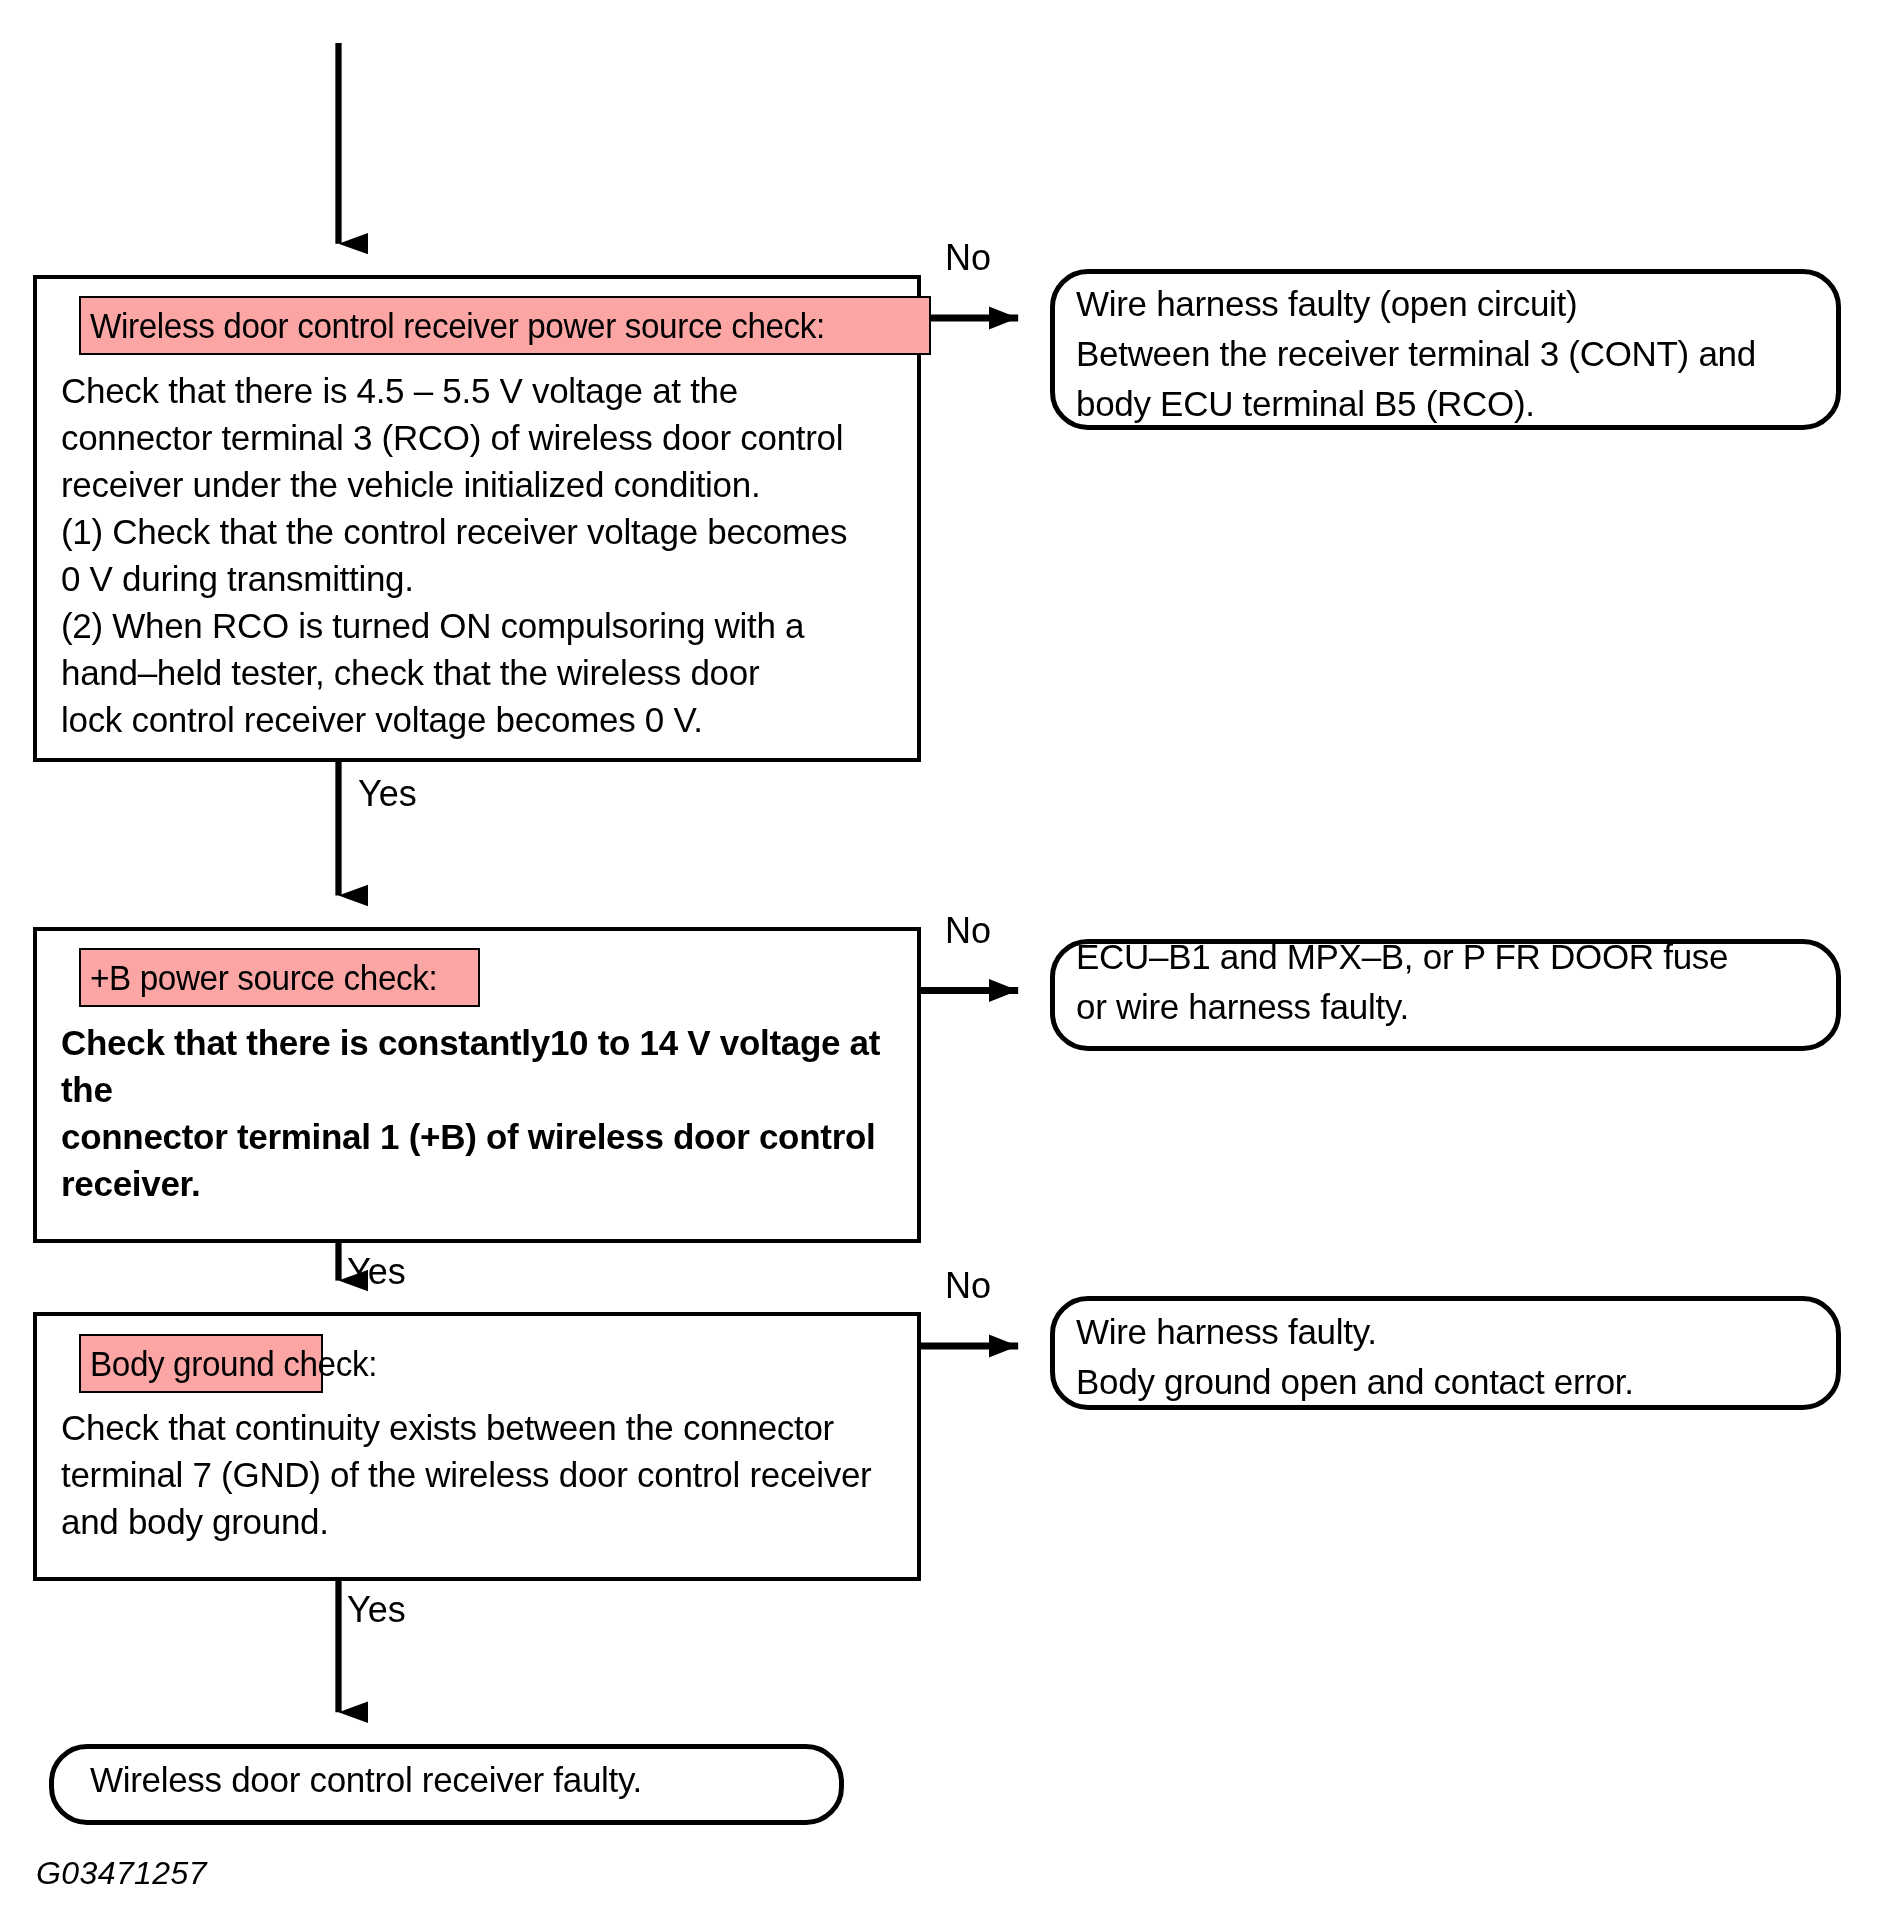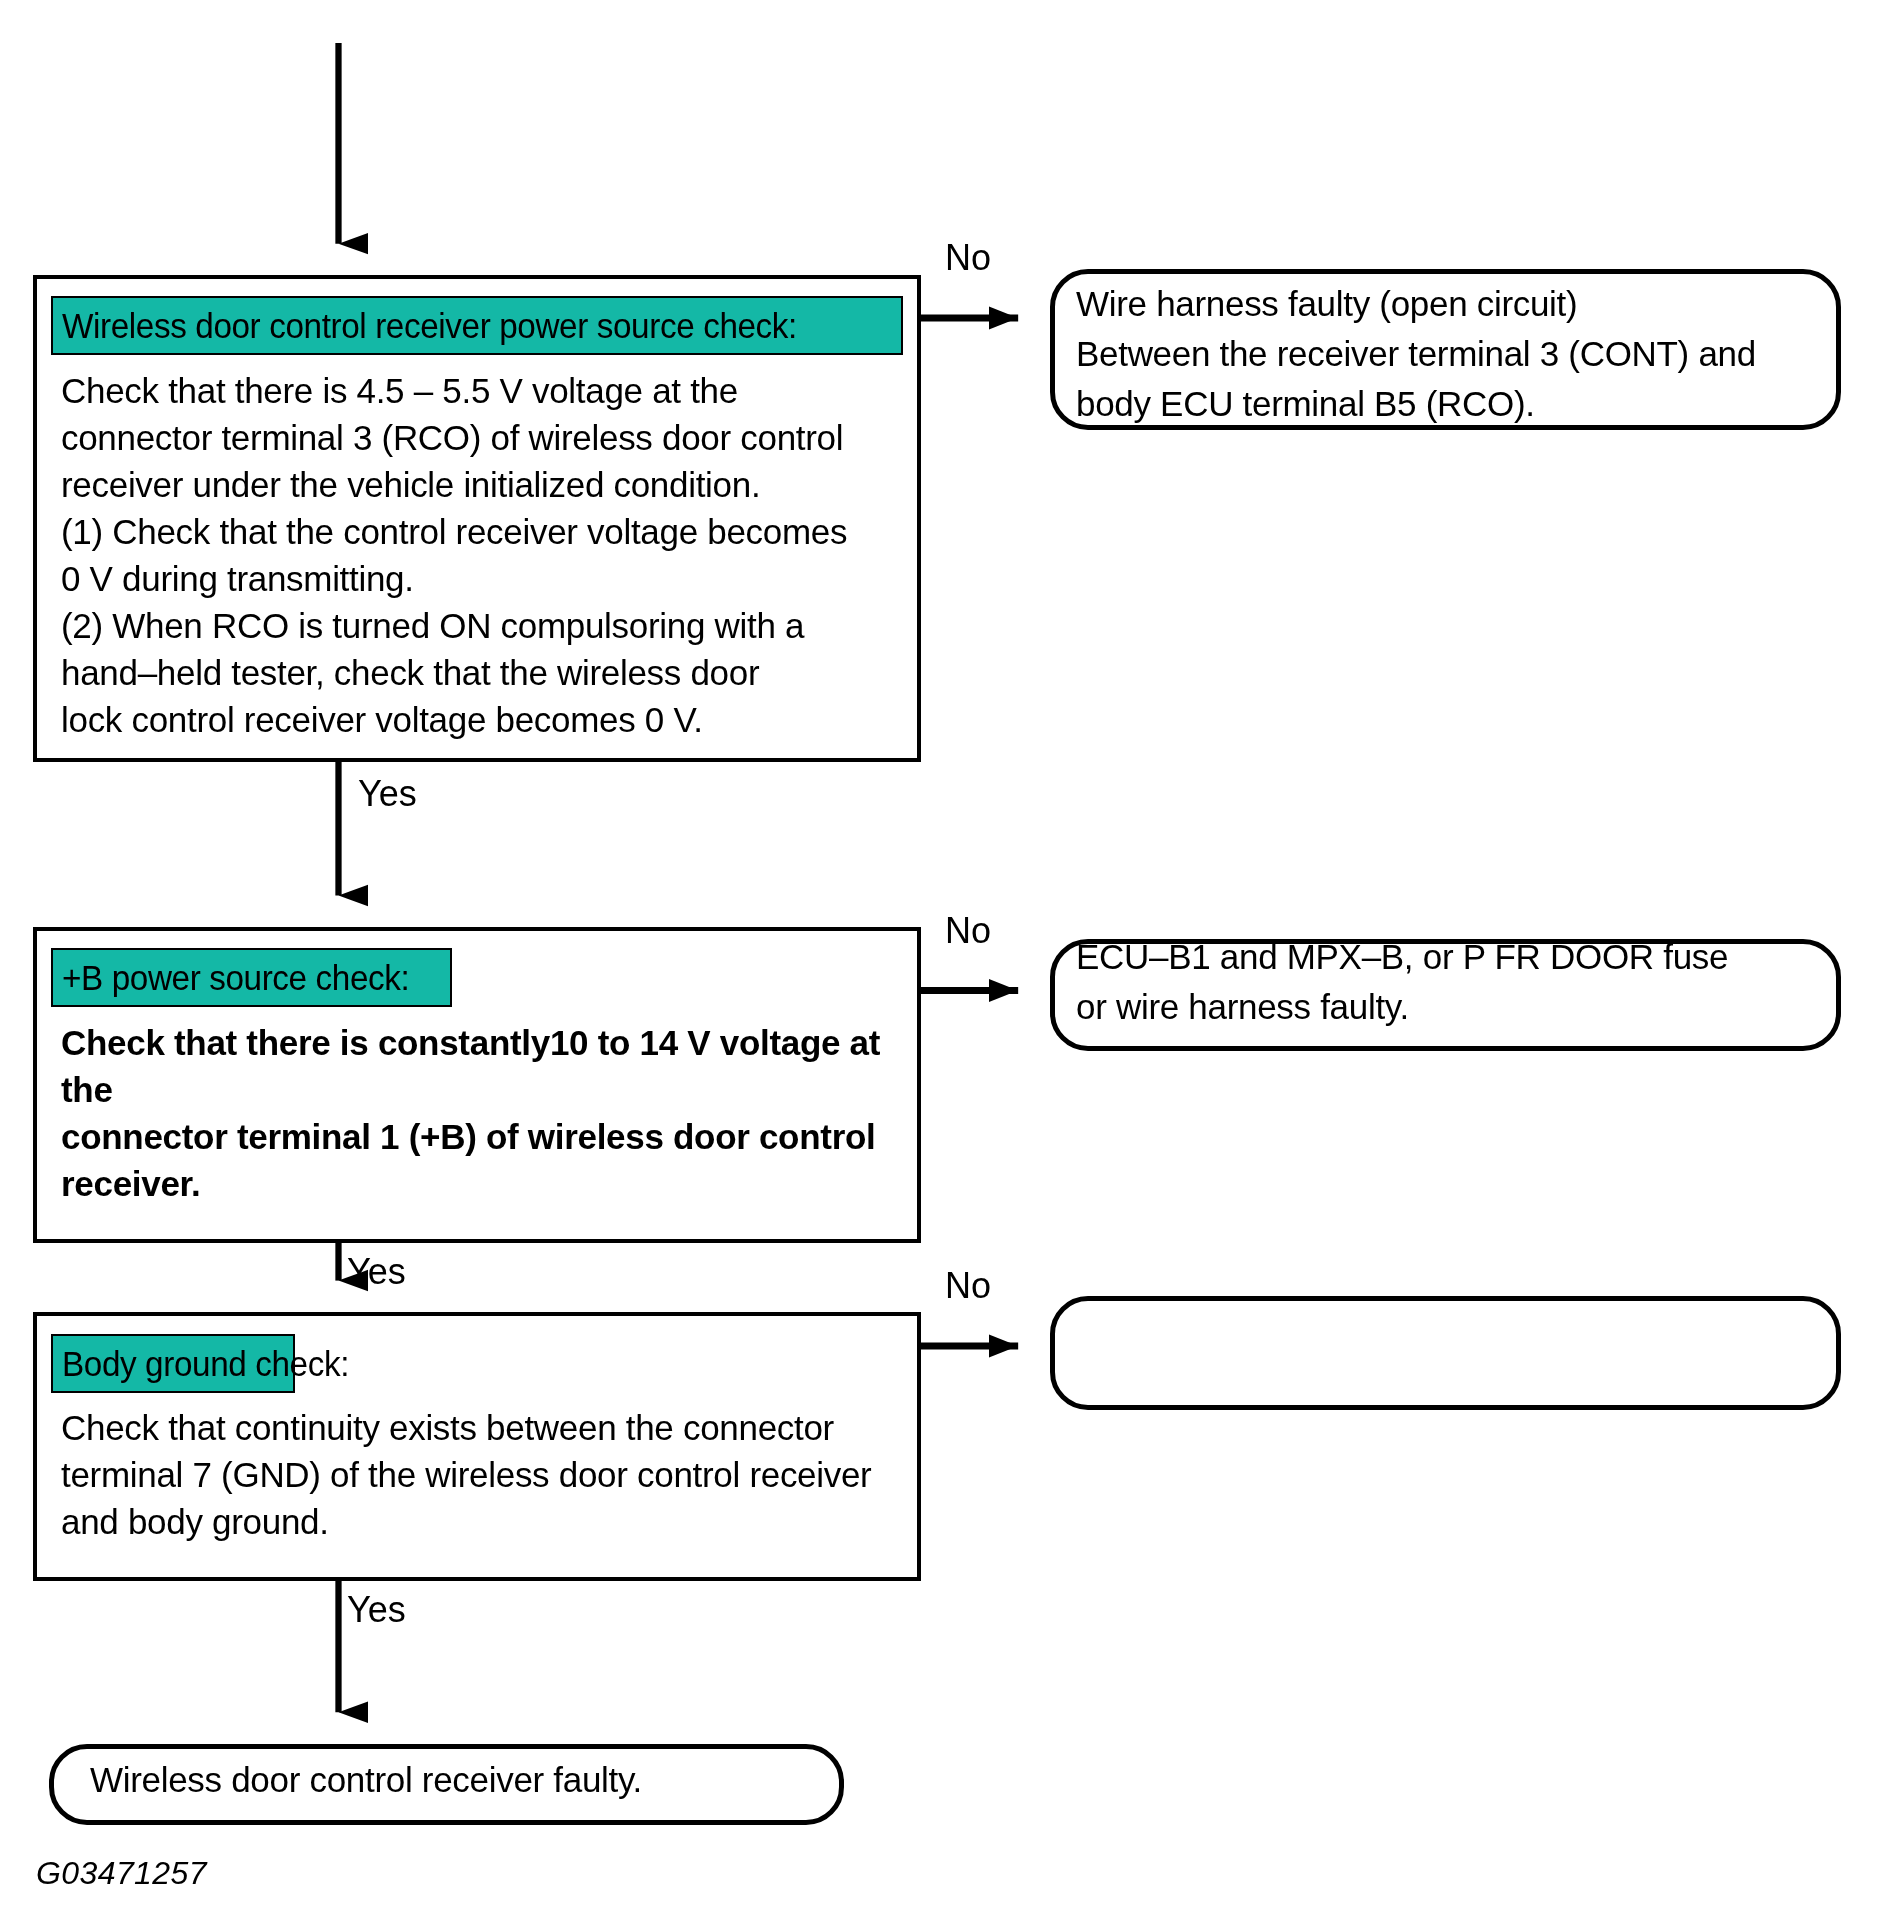--- a/index.html
+++ b/index.html
@@ -32,24 +32,25 @@
   .check-box {
     position: absolute;
     box-sizing: border-box;
     border: 4.5px solid #000;
     background: #ffffff;
   }
   .check-title {
     position: absolute;
     box-sizing: border-box;
     border: 2.7px solid #000;
-    background: #14b8a6;
+    background: #fca5a5;
     display: flex;
     align-items: center;
     padding: 4px 9px;
+    margin-left: 28px;
   }
   .check-title span {
     font-family: "Liberation Sans", sans-serif;
     font-size: 35px;
     line-height: 1.0;
     letter-spacing: -0.4px;
     transform: scaleX(0.95);
     transform-origin: left center;
     white-space: nowrap;
   }
@@ -167,20 +168,22 @@
     <span>Body ground check:</span>
   </div>
   <div class="check-body" style="left:61px; top:1404px; width:846px;">Check that continuity exists between the connector
 terminal 7 (GND) of the wireless door control receiver
 and body ground.</div>
 
   <div class="branch-label" style="left:945px; top:1268px;">No</div>
   <div class="branch-label" style="left:347px; top:1592px;">Yes</div>
 
   <div class="result-box" style="left:1050px; top:1296px; width:791px; height:114px;"></div>
+  <div class="result-text" style="left:1076px; top:1307px; width:752px;">Wire harness faulty.
+Body ground open and contact error.</div>
 
   <div class="result-box" style="left:49px; top:1744px; width:795px; height:81px;"></div>
   <div class="result-text" style="left:90px; top:1755px; width:743px;">Wireless door control receiver faulty.</div>
 
   <div class="figure-id" style="left:36px; top:1857px;">G03471257</div>
 
 </div>
 
 
 </body></html>

